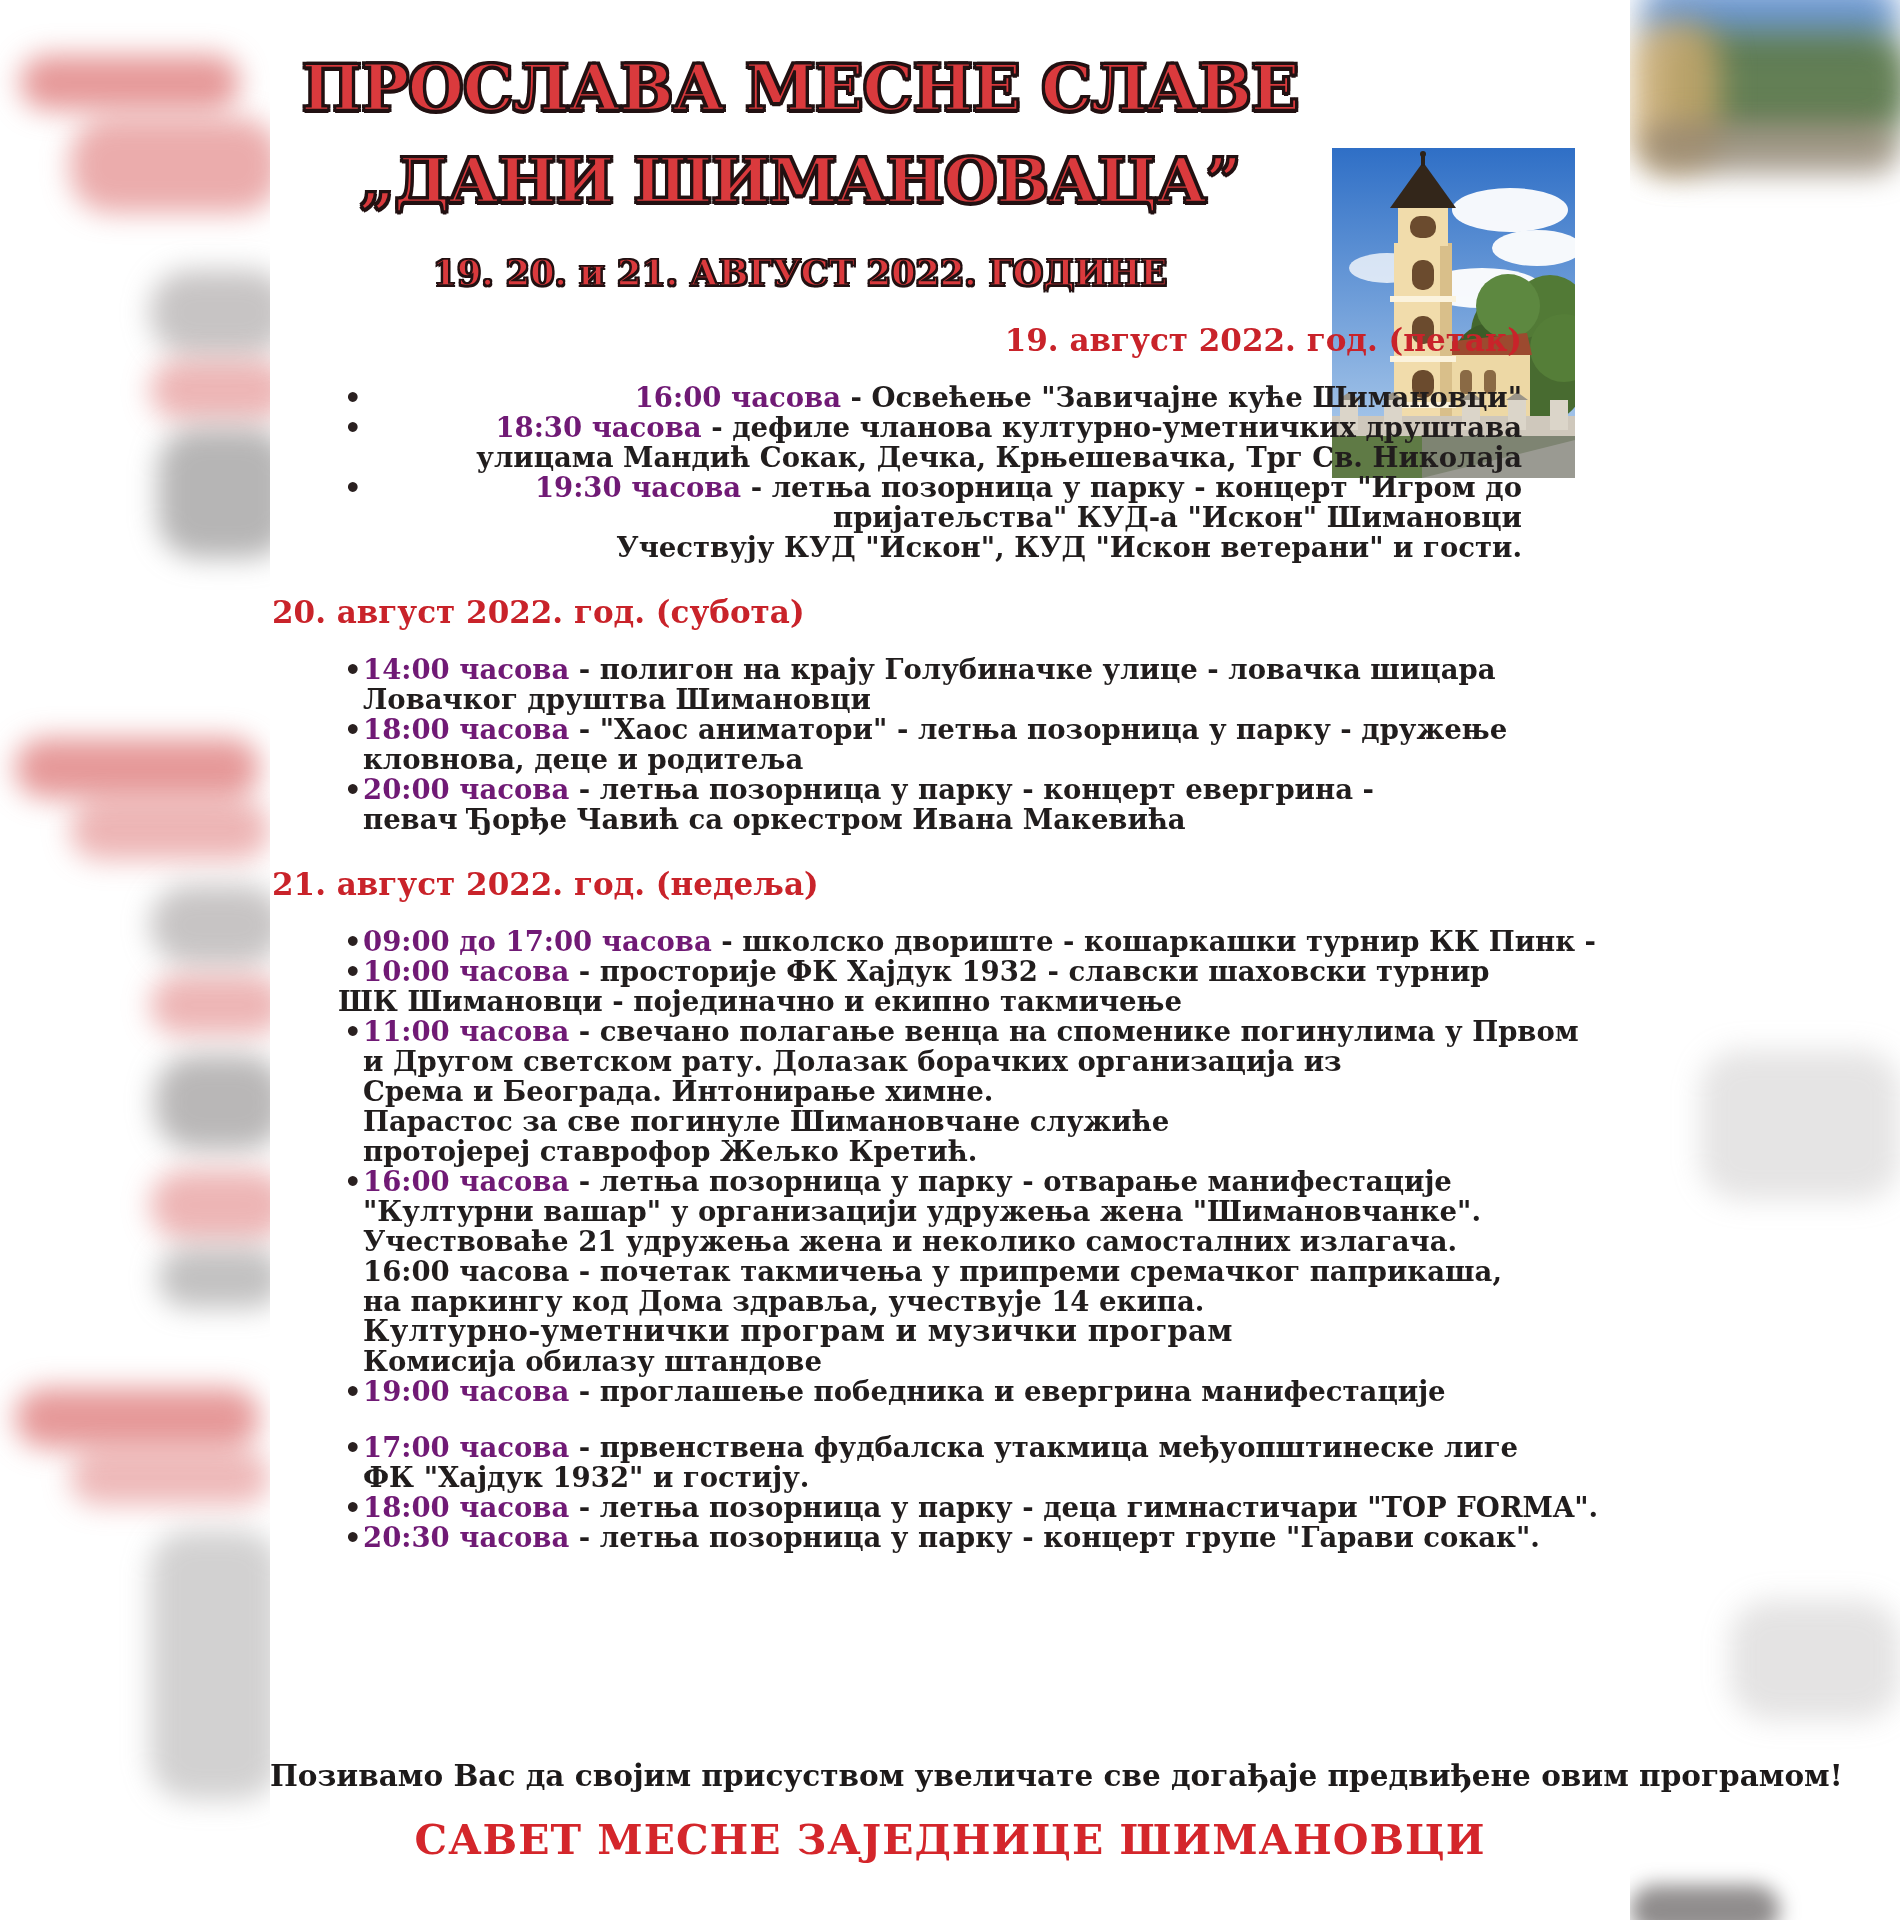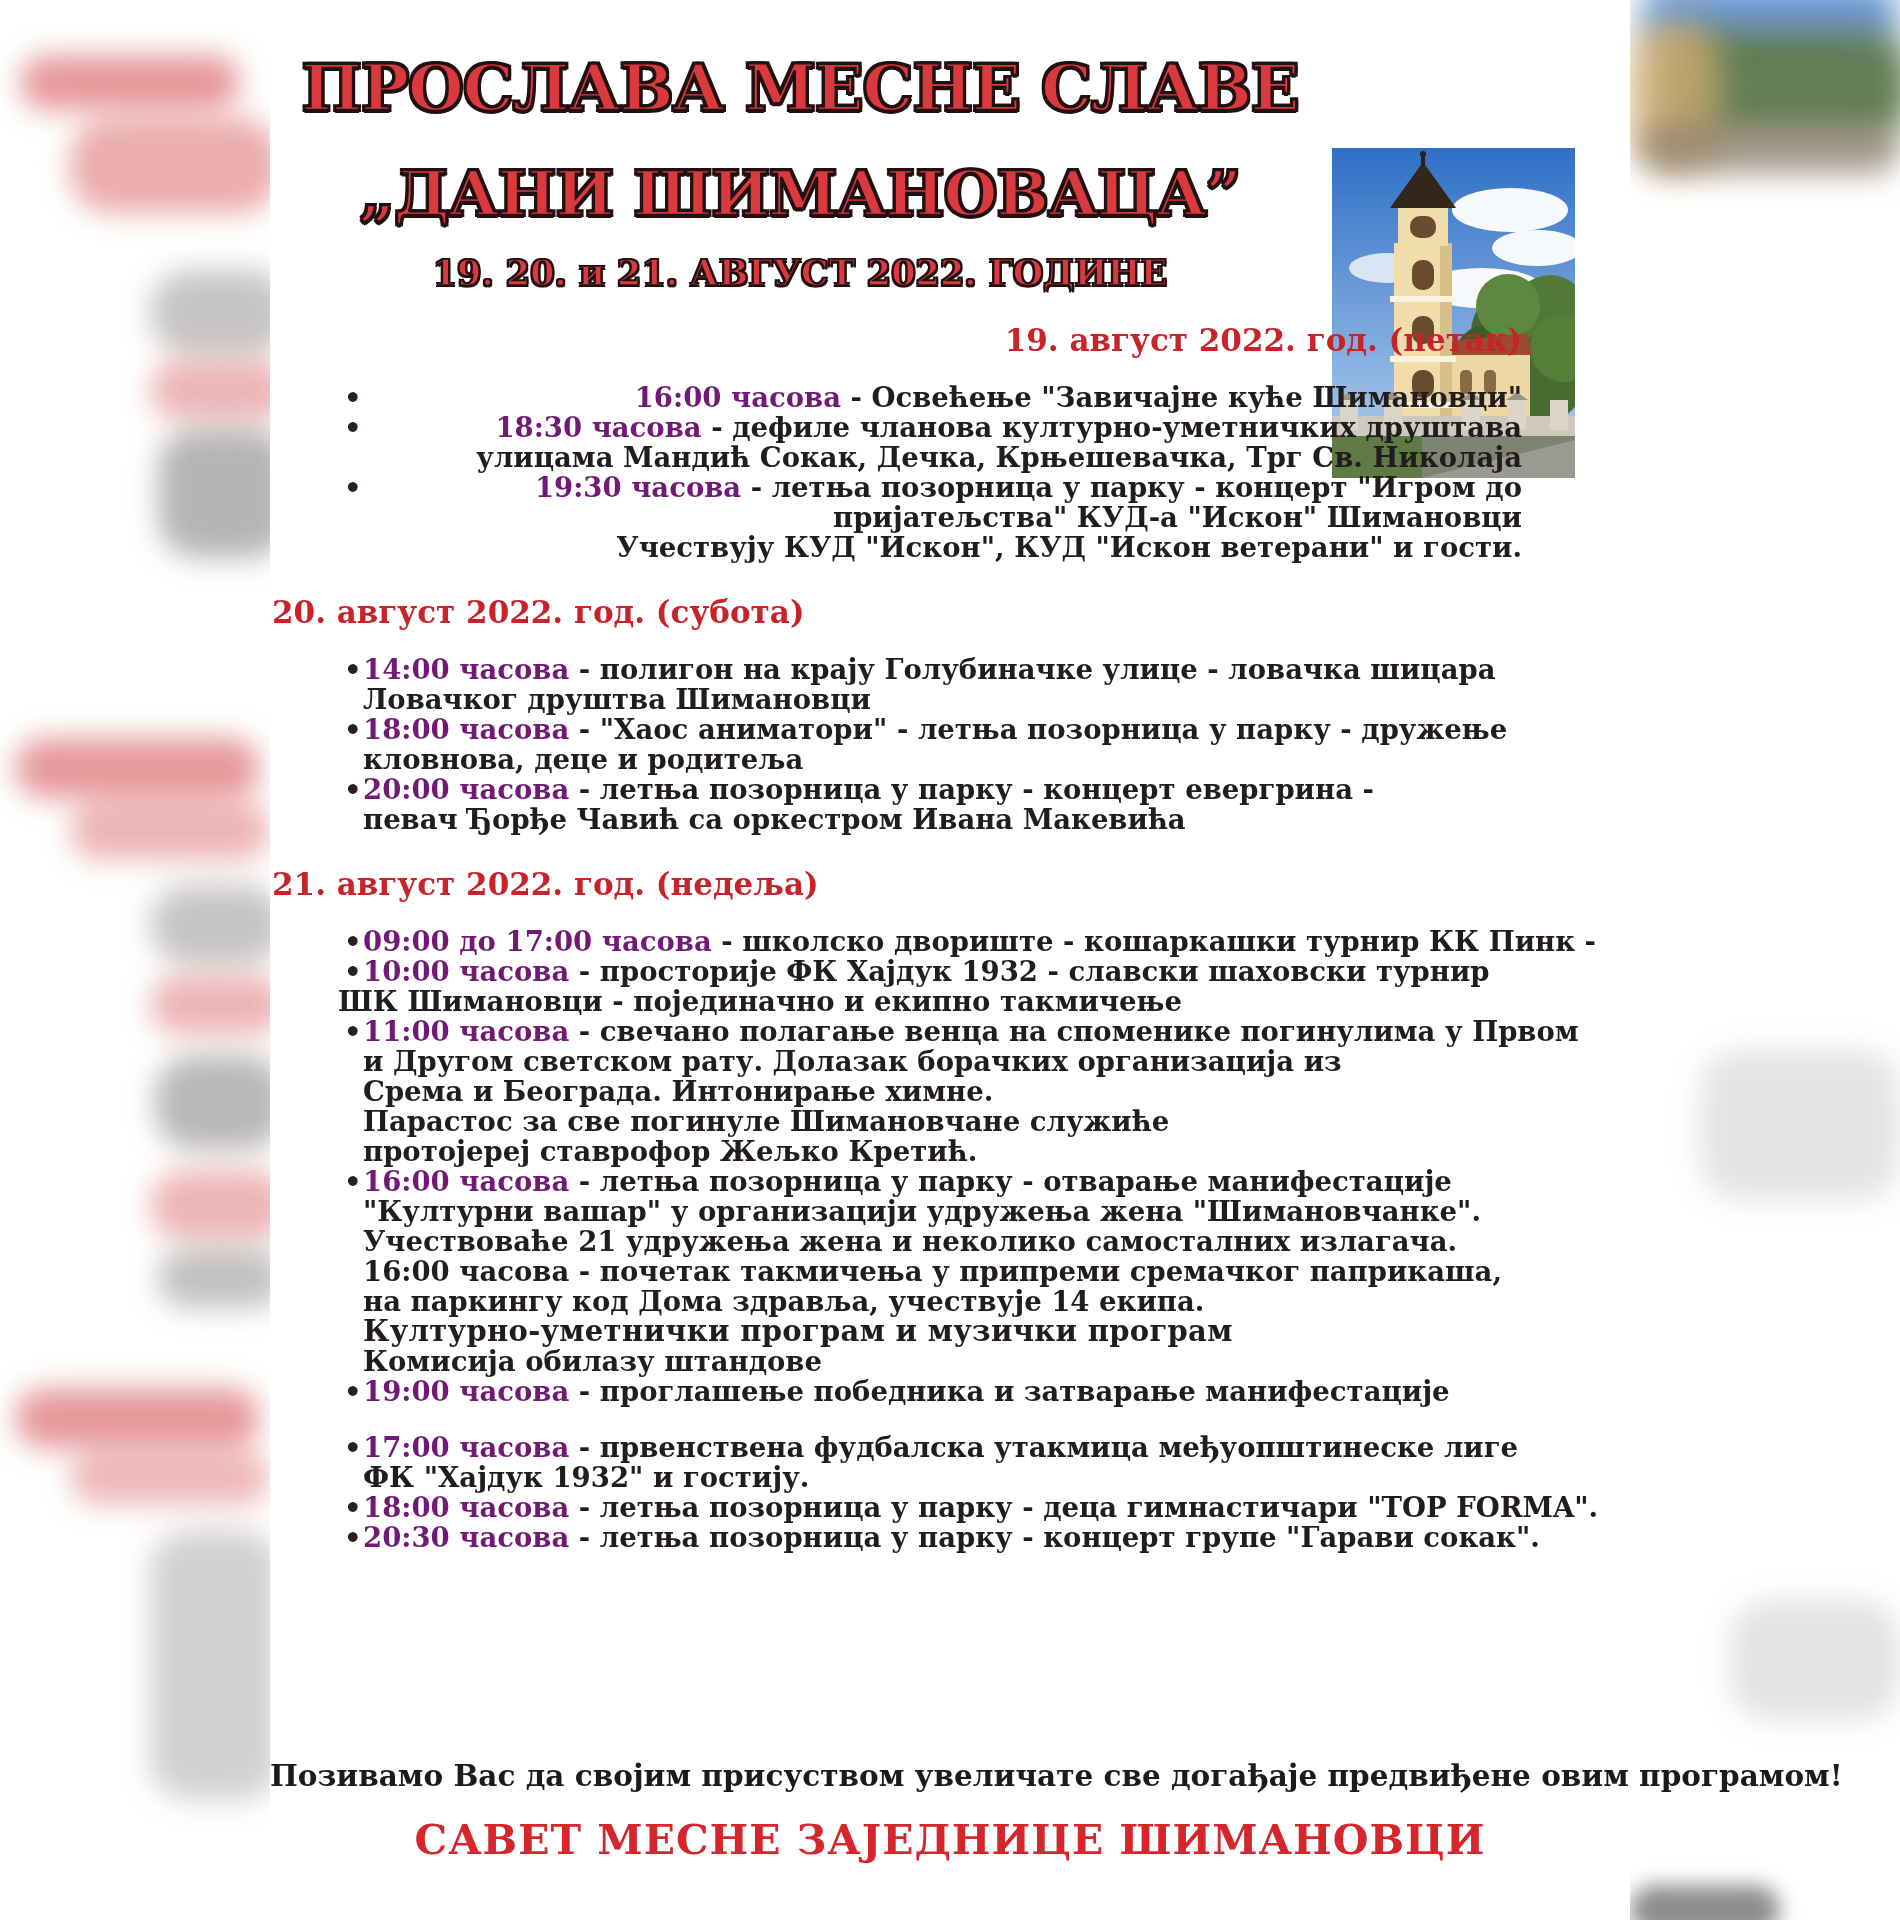--- a/index.html
+++ b/index.html
@@ -10,21 +10,21 @@
   .edge{position:absolute;top:0;height:1920px;overflow:hidden;}
   .edge-left{left:0;width:270px;}
   .edge-right{left:1630px;width:270px;}
   .blob{position:absolute;filter:blur(14px);border-radius:40px;}
 
   
   .title-wrap{position:absolute;left:270px;width:1060px;text-align:center;white-space:nowrap;}
   .outline-red{color:#da3a3d;-webkit-text-stroke:2.5px #221112;
                text-shadow:2px 2px 0 #221112,-2px 2px 0 #221112,2px -2px 0 #221112,-2px -2px 0 #221112,0 3px 0 #221112;}
   #title1{top:50px;font-size:64px;letter-spacing:-1px;}
-  #title2{top:157px;font-size:62px;letter-spacing:-1px;}
+  #title2{top:144px;font-size:62px;letter-spacing:-1px;}
   #dateline{top:252px;font-size:35px;-webkit-text-stroke:1.6px #221112;
             text-shadow:1.5px 1.5px 0 #221112,-1.5px 1.5px 0 #221112,1.5px -1.5px 0 #221112,-1.5px -1.5px 0 #221112;}
 
   
   #church{position:absolute;left:1332px;top:148px;width:243px;height:330px;}
 
   
   #content{position:absolute;left:272px;top:322px;width:1250px;color:#211d1d;}
   .sec{margin-top:32px;}
   .sec:first-child{margin-top:0;text-align:right;}
@@ -172,21 +172,21 @@
         <div class="ln">Срема и Београда. Интонирање химне.</div>
         <div class="ln">Парастос за све погинуле Шимановчане служиће</div>
         <div class="ln">протојереј ставрофор Жељко Кретић.</div>
         <div class="ln"><span class="bullet">•</span><span class="time">16:00 часова</span><span class="rest"> - летња позорница у парку - отварање манифестације</span></div>
         <div class="ln">"Културни вашар" у организацији удружења жена "Шимановчанке".</div>
         <div class="ln">Учествоваће 21 удружења жена и неколико самосталних излагача.</div>
         <div class="ln">16:00 часова - почетак такмичења у припреми сремачког паприкаша,</div>
         <div class="ln">на паркингу код Дома здравља, учествује 14 екипа.</div>
         <div class="ln strong">Културно-уметнички програм и музички програм</div>
         <div class="ln">Комисија обилазу штандове</div>
-        <div class="ln"><span class="bullet">•</span><span class="time">19:00 часова</span><span class="rest"> - проглашење победника и затварање манифестације</span></div>
+        <div class="ln"><span class="bullet">•</span><span class="time">19:00 часова</span><span class="rest"> - проглашење победника и евергрина манифестације</span></div>
         <div class="gap"></div>
         <div class="ln"><span class="bullet">•</span><span class="time">17:00 часова</span><span class="rest"> - првенствена фудбалска утакмица међуопштинеске лиге</span></div>
         <div class="ln">ФК "Хајдук 1932" и гостију.</div>
         <div class="ln"><span class="bullet">•</span><span class="time">18:00 часова</span><span class="rest"> - летња позорница у парку - деца гимнастичари "TOP FORMA".</span></div>
         <div class="ln"><span class="bullet">•</span><span class="time">20:30 часова</span><span class="rest"> - летња позорница у парку - концерт групе "Гарави сокак".</span></div>
       </div>
     </div>
 
   <div id="footer-invite" class="footer-line">Позивамо Вас да својим присуством увеличате све догађаје предвиђене овим програмом!</div>
   <div id="footer-signature" class="footer-line">САВЕТ МЕСНЕ ЗАЈЕДНИЦЕ ШИМАНОВЦИ</div>

